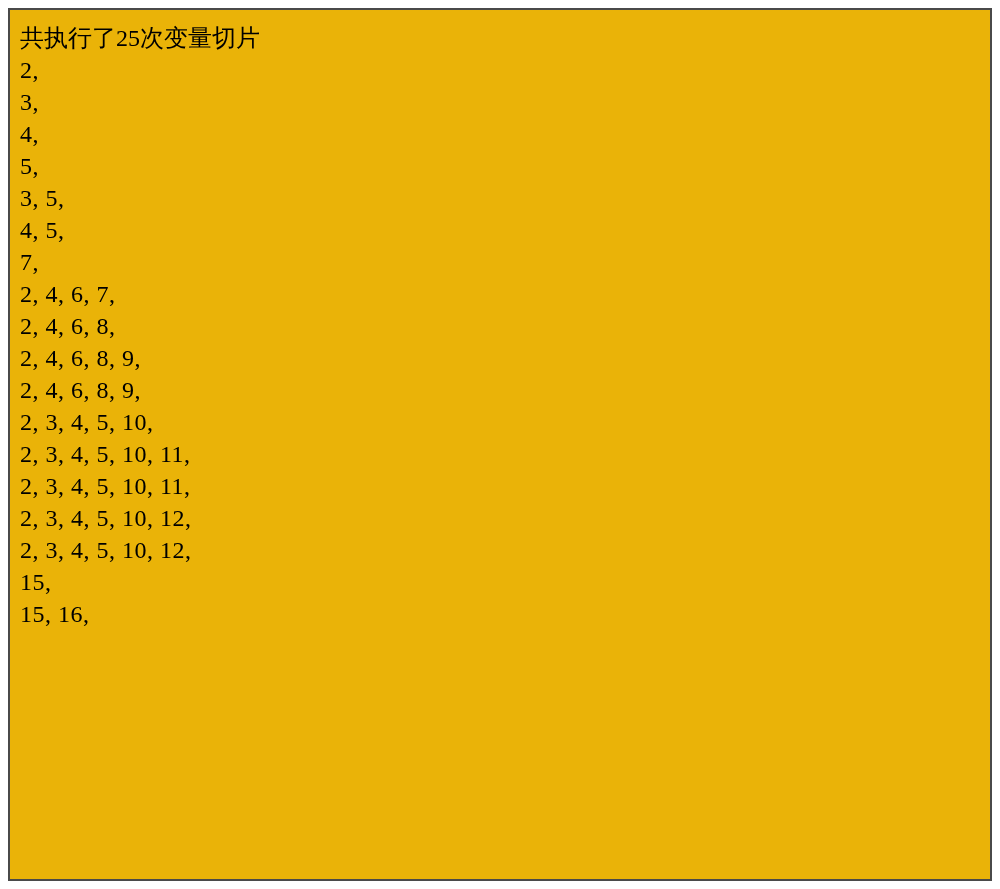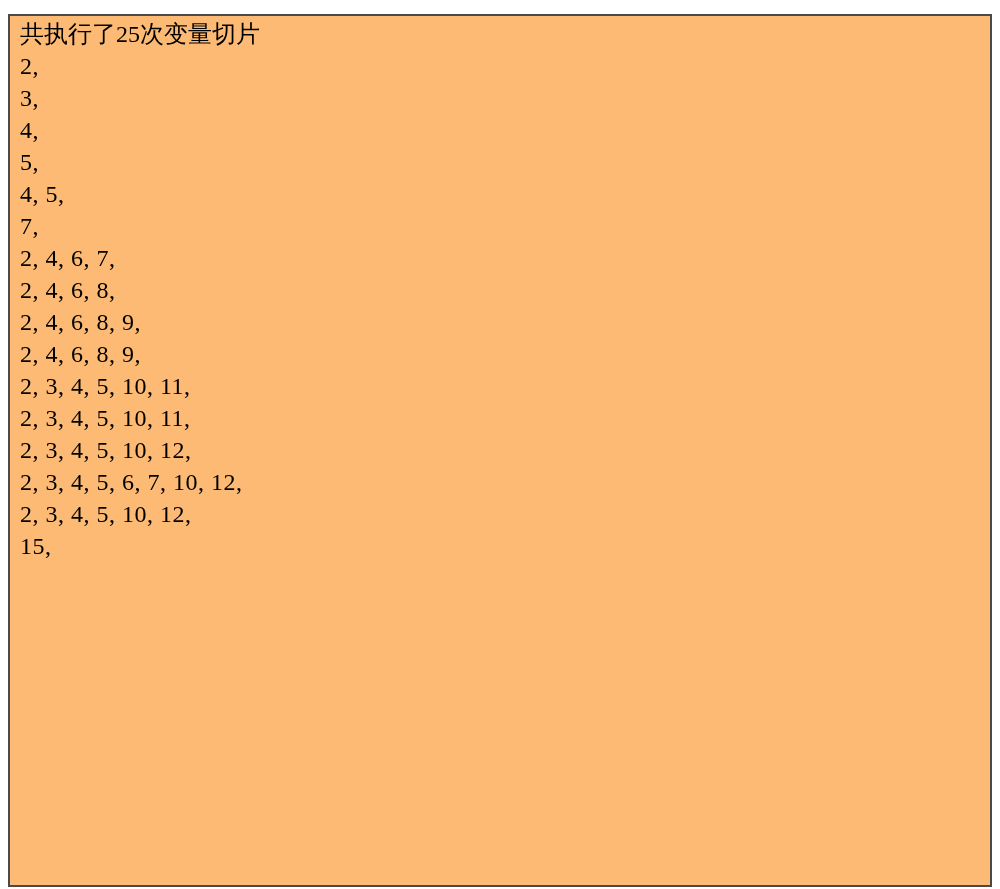--- a/index.html
+++ b/index.html
@@ -9,23 +9,22 @@
     }
     body {
       background: #ffffff;
       padding: 8px;
       font-family: "SimSun", "宋体", serif;
     }
     .container {
       width: 984px;
       height: 873px;
       border: 2px solid #4a4a4a;
-      background: #fdba74;
-      padding: 2px 10px;
-      margin-top: 6px;
+      background: #eab308;
+      padding: 12px 10px;
     }
     .header-line {
       font-size: 24px;
       line-height: 32px;
       color: #000000;
       white-space: nowrap;
     }
     .data-line {
       font-size: 24px;
       line-height: 32px;
@@ -37,26 +36,28 @@
 </head>
 <body>
 
 <div class="container">
   <div class="header-line">共执行了25次变量切片</div>
   <div id="lines-container">
       <div class="data-line">2,</div>
       <div class="data-line">3,</div>
       <div class="data-line">4,</div>
       <div class="data-line">5,</div>
+      <div class="data-line">3, 5,</div>
       <div class="data-line">4, 5,</div>
       <div class="data-line">7,</div>
       <div class="data-line">2, 4, 6, 7,</div>
       <div class="data-line">2, 4, 6, 8,</div>
       <div class="data-line">2, 4, 6, 8, 9,</div>
       <div class="data-line">2, 4, 6, 8, 9,</div>
+      <div class="data-line">2, 3, 4, 5, 10,</div>
       <div class="data-line">2, 3, 4, 5, 10, 11,</div>
       <div class="data-line">2, 3, 4, 5, 10, 11,</div>
       <div class="data-line">2, 3, 4, 5, 10, 12,</div>
-      <div class="data-line">2, 3, 4, 5, 6, 7, 10, 12,</div>
       <div class="data-line">2, 3, 4, 5, 10, 12,</div>
       <div class="data-line">15,</div>
+      <div class="data-line">15, 16,</div>
     </div>
 </div>
 
 </body></html>

